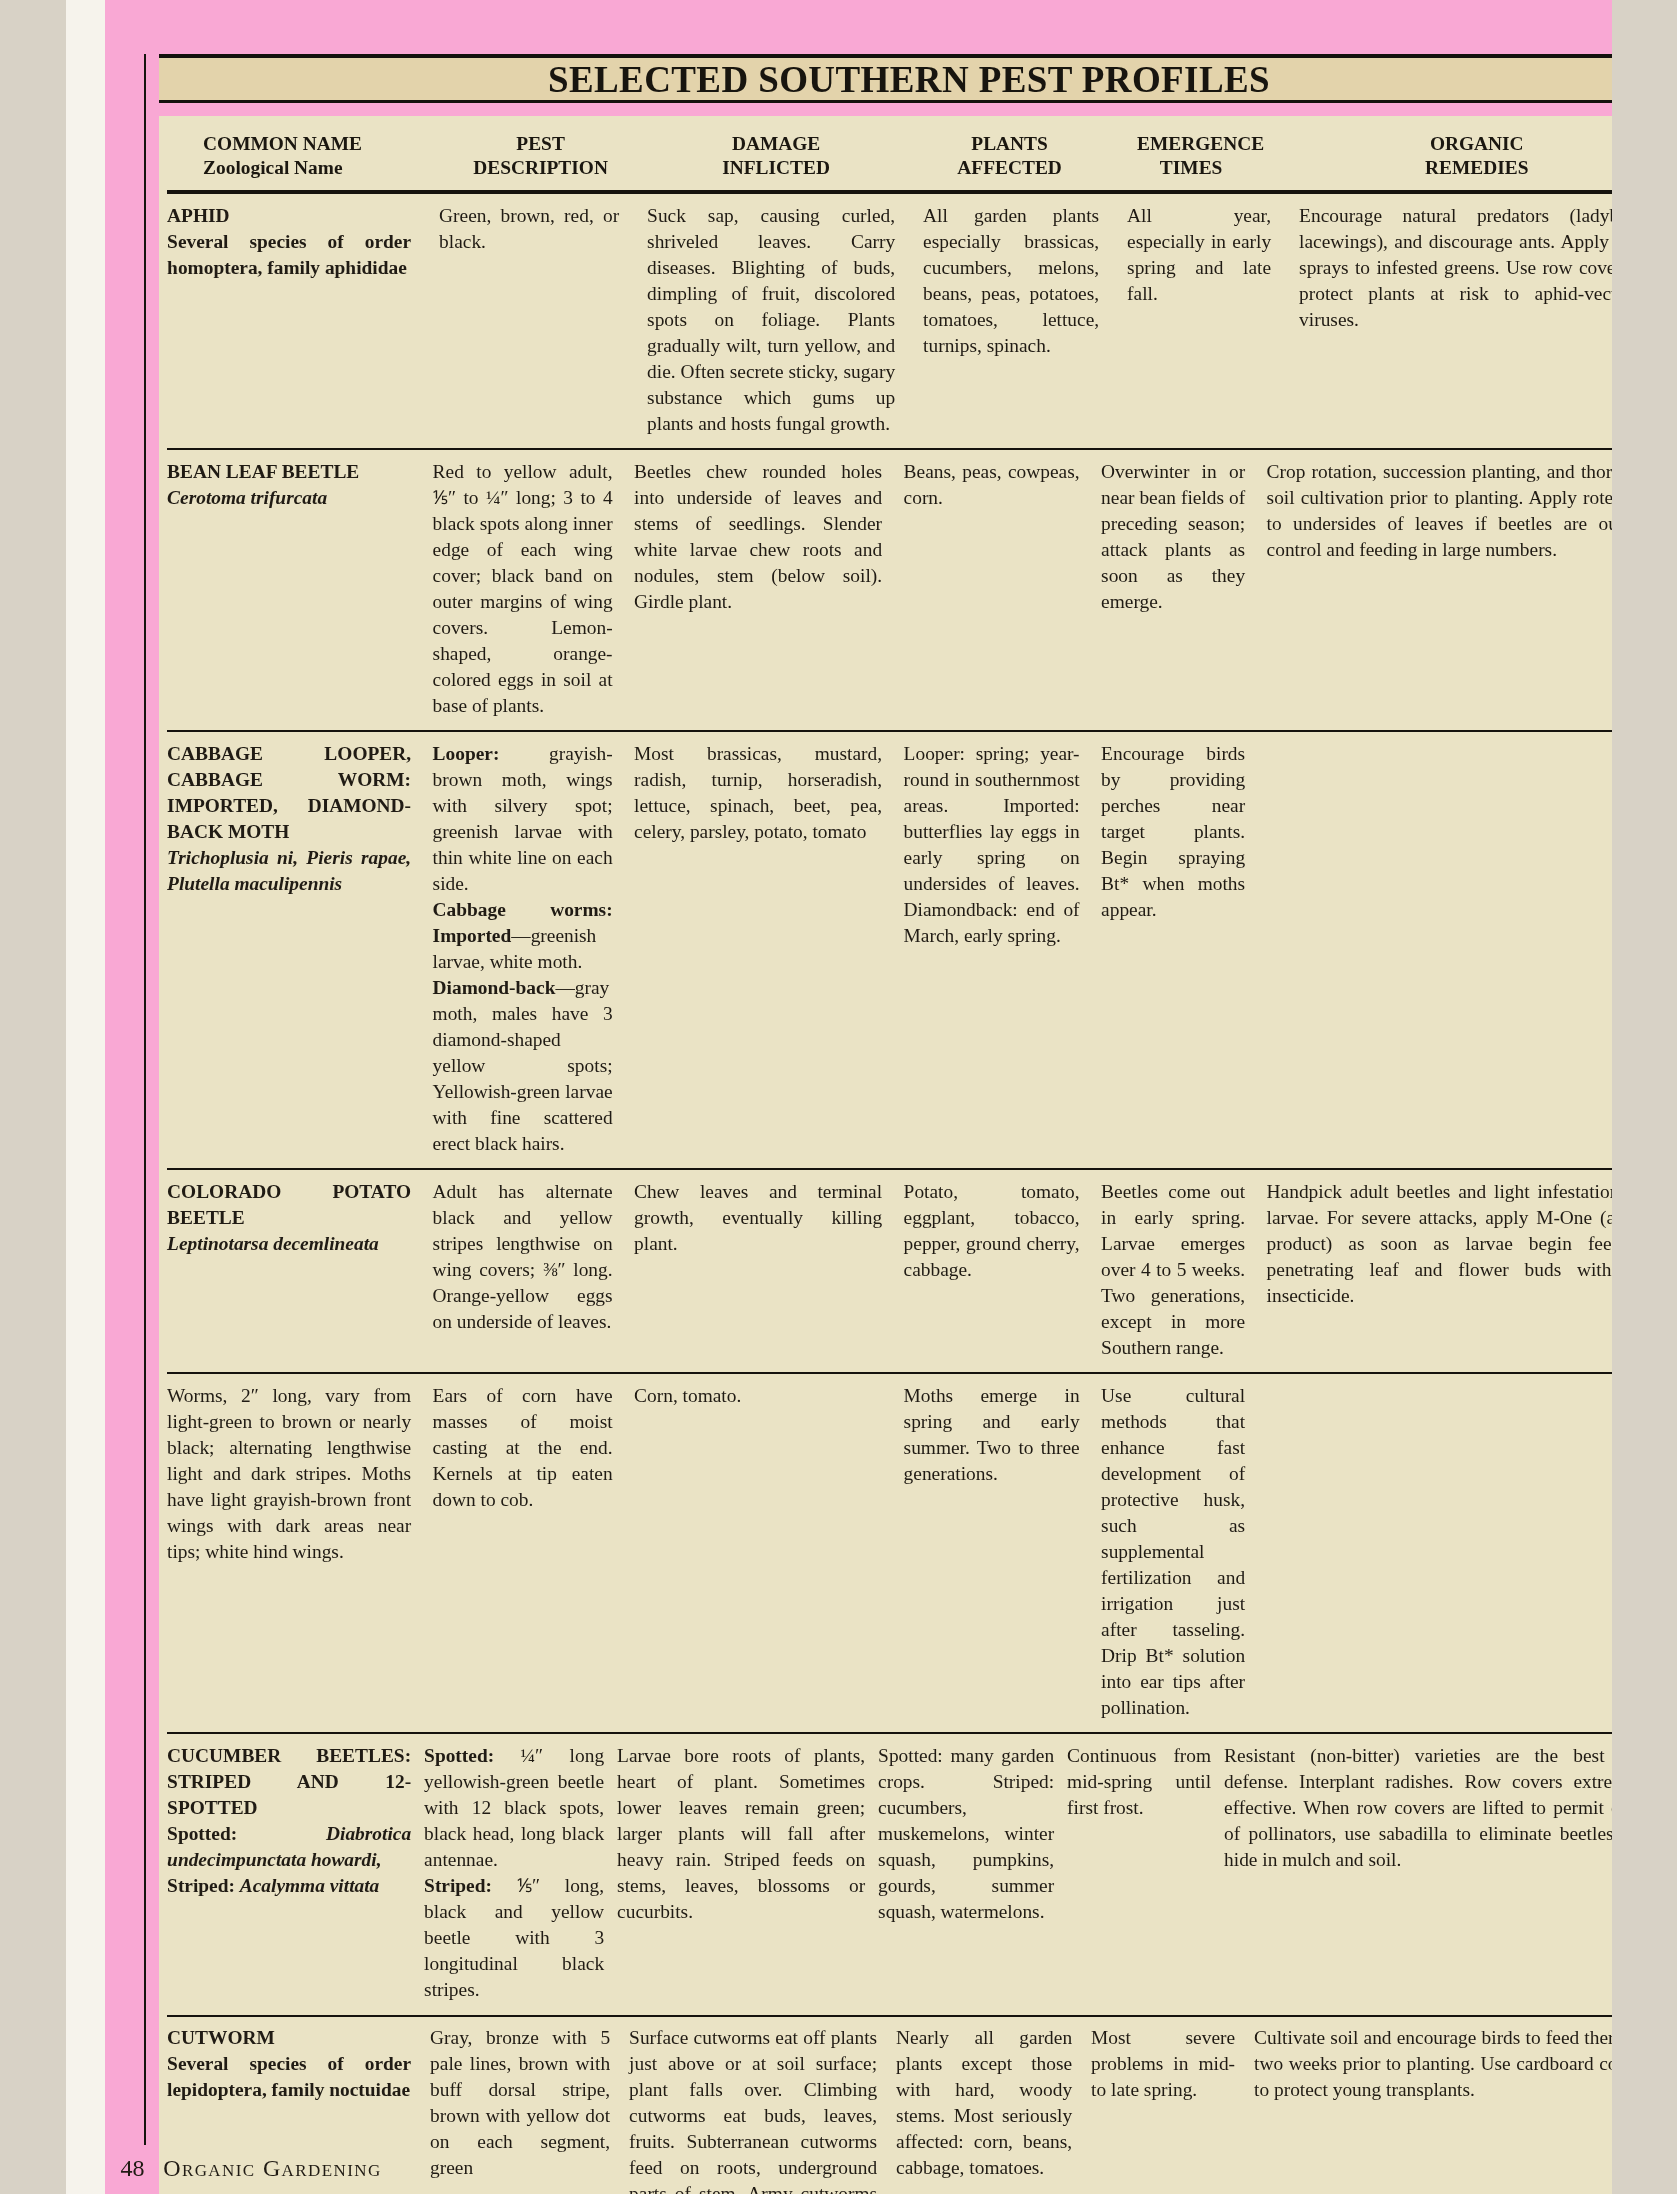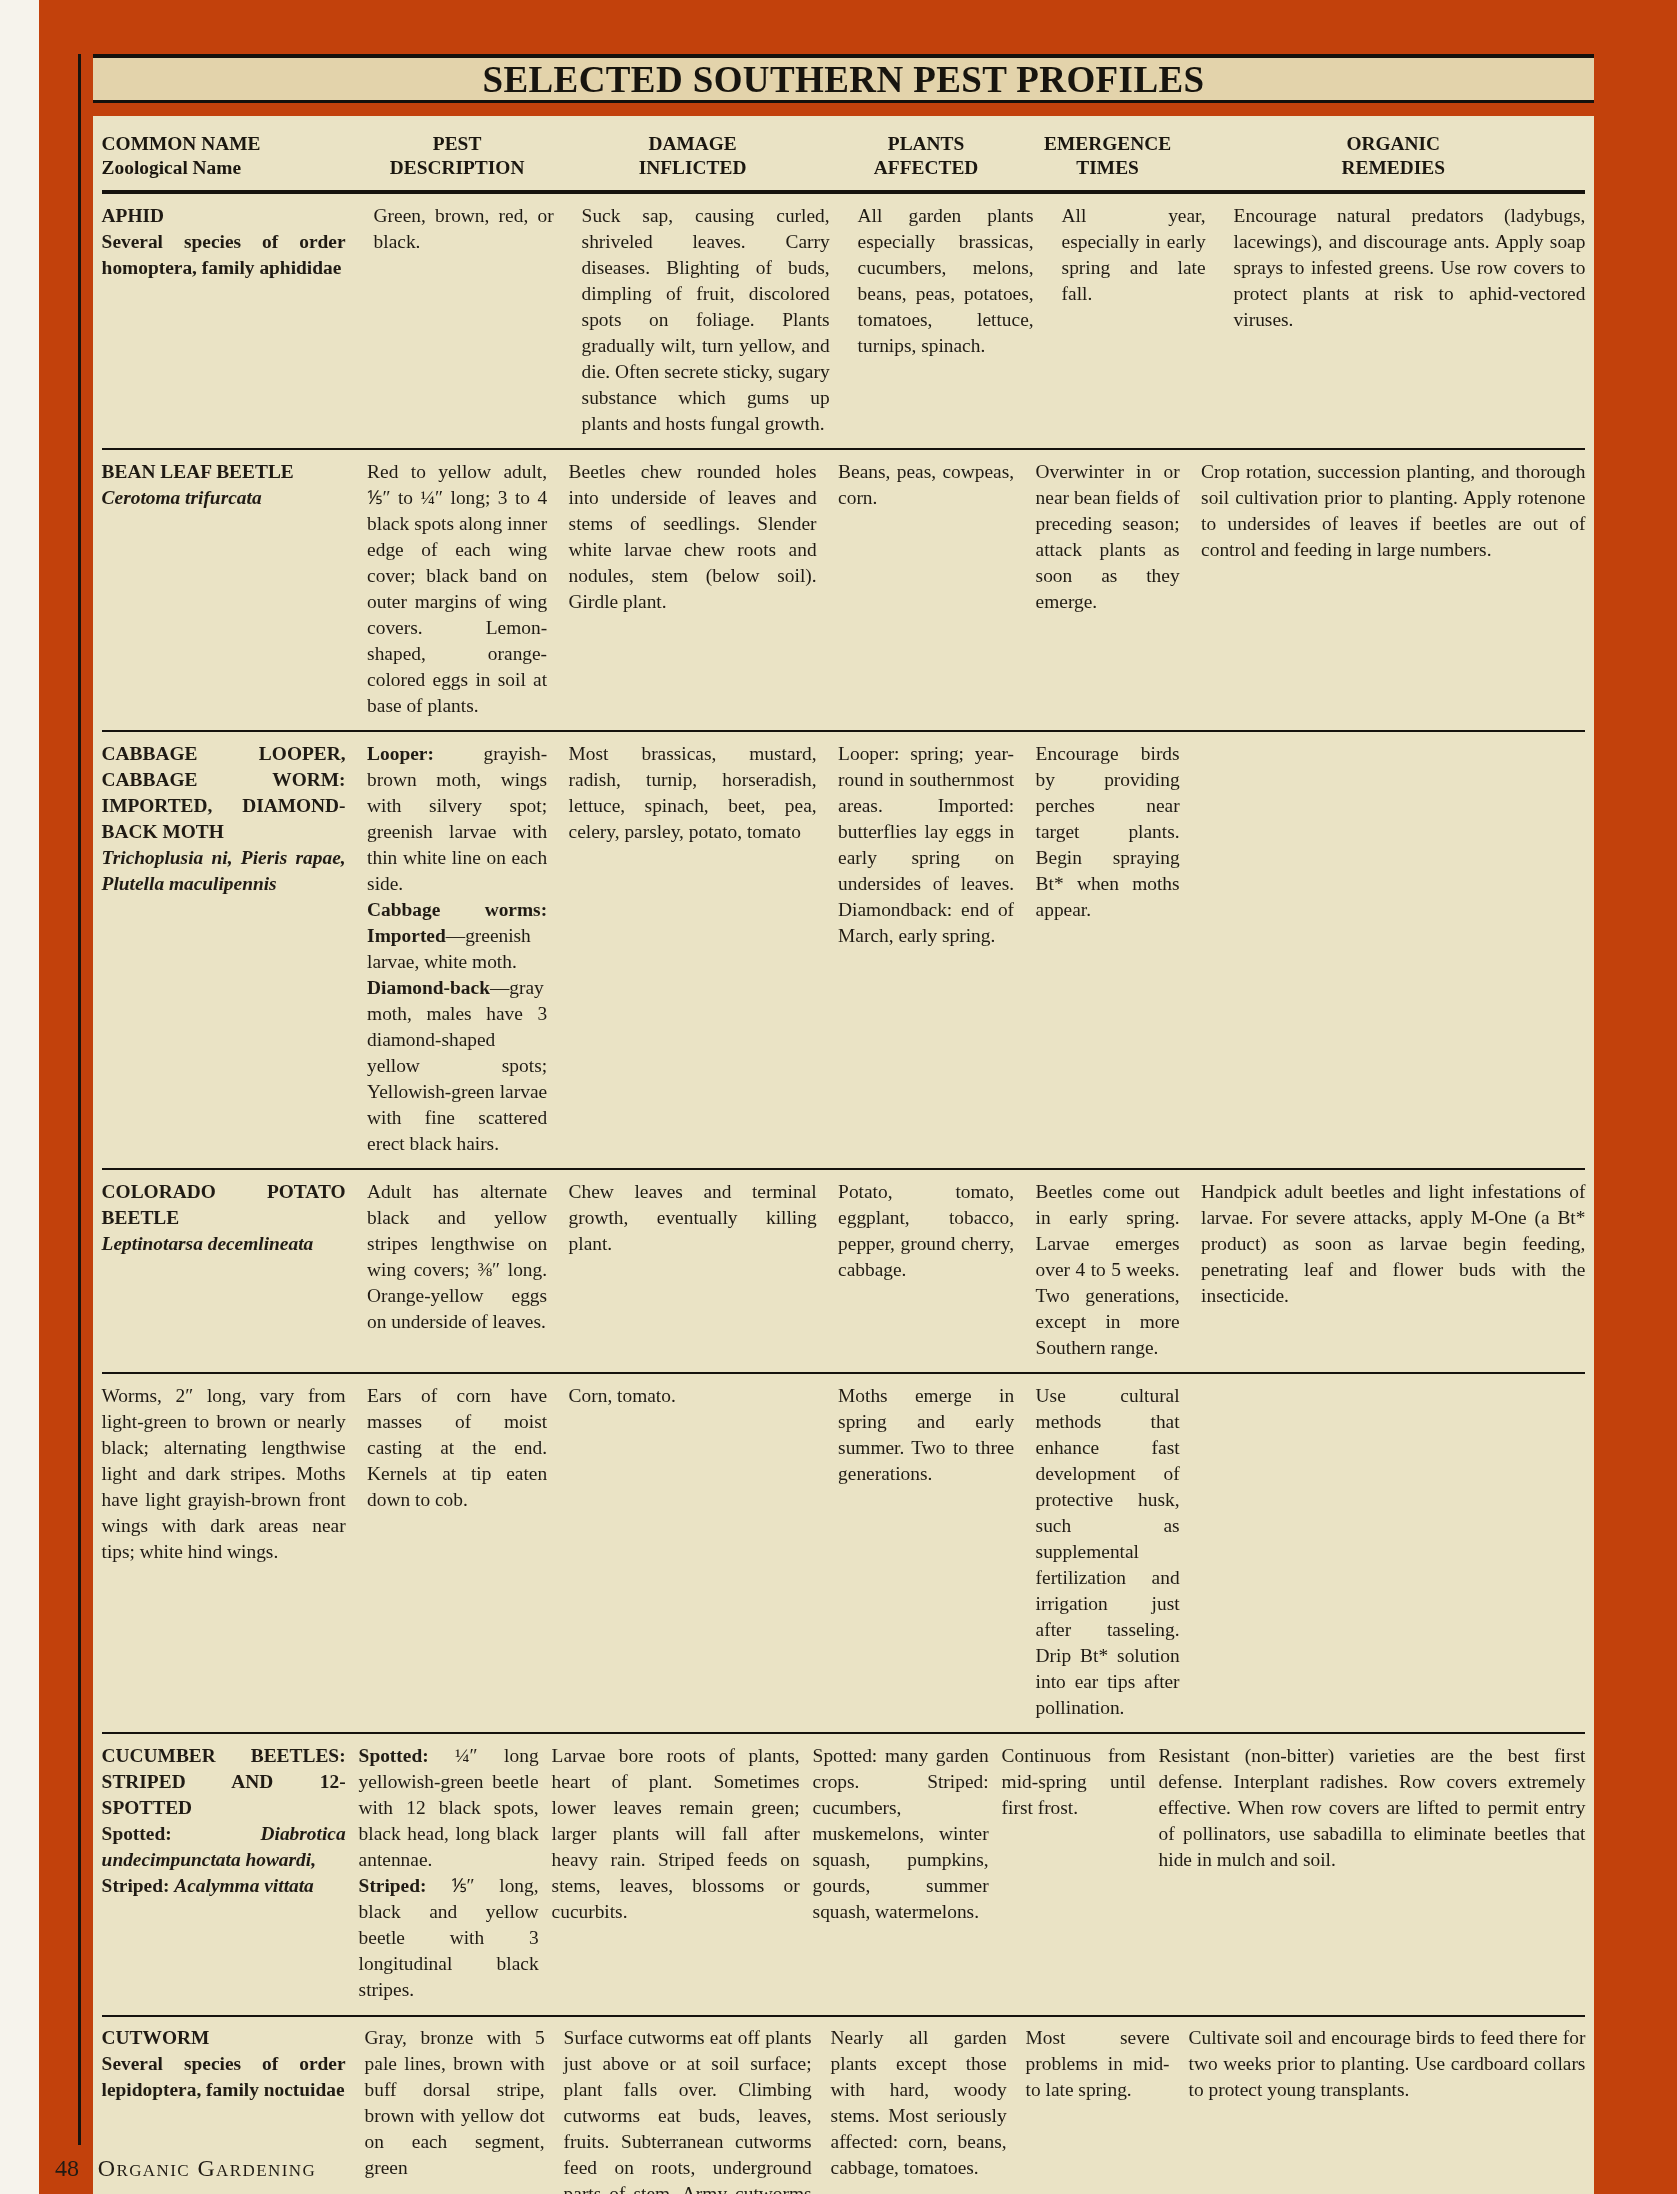--- a/index.html
+++ b/index.html
@@ -1,39 +1,39 @@
 <!DOCTYPE html>
 <html style="font-size:11.5px"><head>
 <meta charset="utf-8">
 <style>
   html,body{margin:0;padding:0;background:#d8d2c6;}
   .page{
-    position:relative;width:1677px;height:2194px;margin:0 auto;
-    background:#c2410c;overflow:hidden;
+    position:relative;width:1546px;height:2194px;margin:0 auto;
+    background:#f9a8d4;overflow:hidden;
     font-family:"Liberation Serif", serif;color:#201b14;
   }
   .scan-edge{position:absolute;left:0;top:0;width:39px;height:2194px;background:#f6f3ec;}
   .left-rule{position:absolute;left:78px;top:54px;width:2.9px;height:2091px;background:#17140f;}
   .title-band{
     position:absolute;left:93px;top:54px;width:1501px;height:42px;
     background:#e3d3ab;border-top:4.3px solid #14110d;border-bottom:3.6px solid #14110d;
     display:flex;align-items:center;justify-content:center;box-sizing:content-box;
   }
   .title{font-weight:bold;font-size:37px;letter-spacing:0.4px;color:#18150f;white-space:nowrap;}
   .pest-table{
     position:absolute;left:93px;top:116px;width:1501px;
     background:#eae3c5;padding:0 8.6px;box-sizing:border-box;
   }
   .t-head{
     display:grid;grid-template-columns:244px 180px 248px 176px 144px 1fr;
     column-gap:21.5px;padding:16px 0 10px;border-bottom:4.3px solid #16130e;
   }
   .h-cell{text-align:center;font-weight:bold;font-size:19.4px;line-height:24px;color:#1b1710;}
   .h-cell.first{text-align:left;}
-  .h-line{display:block;}
+  .h-line{display:block;margin-left:36px;}
   .t-row{
     display:grid;grid-template-columns:244px 180px 248px 176px 144px 1fr;
     column-gap:21.5px;padding:8.6px 0 11.5px;border-top:2.2px solid #16130e;box-sizing:border-box;
   }
   .t-row:first-child{border-top:none;gap:28px;}
   .cell{font-size:19.4px;line-height:26px;text-align:justify;}
   .cell .para{margin:0;}
   .c-name{font-weight:bold;}
   .b{font-weight:bold;}
   .i{font-style:italic;}

